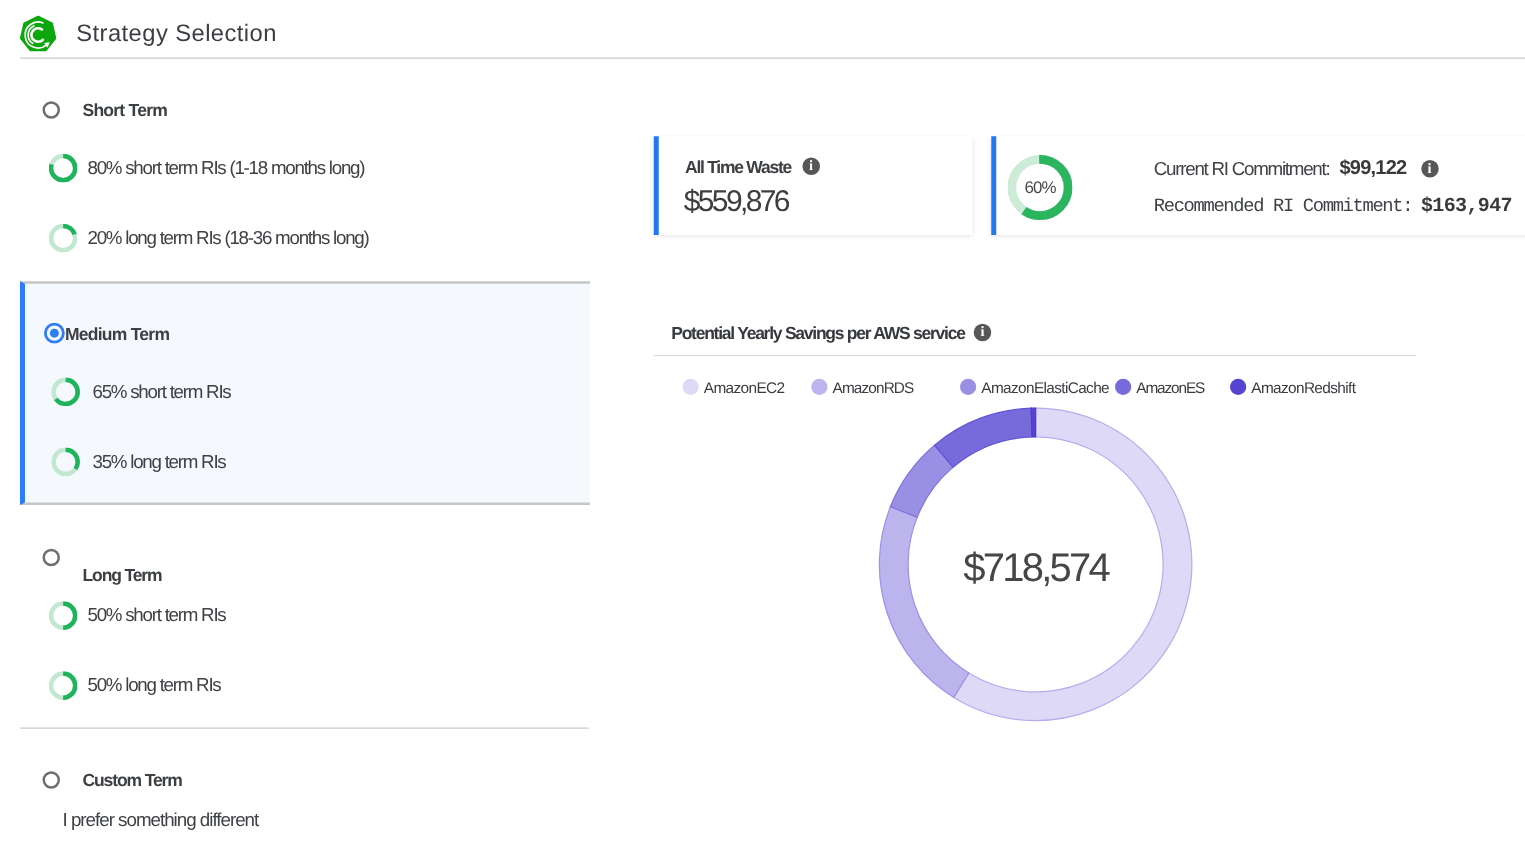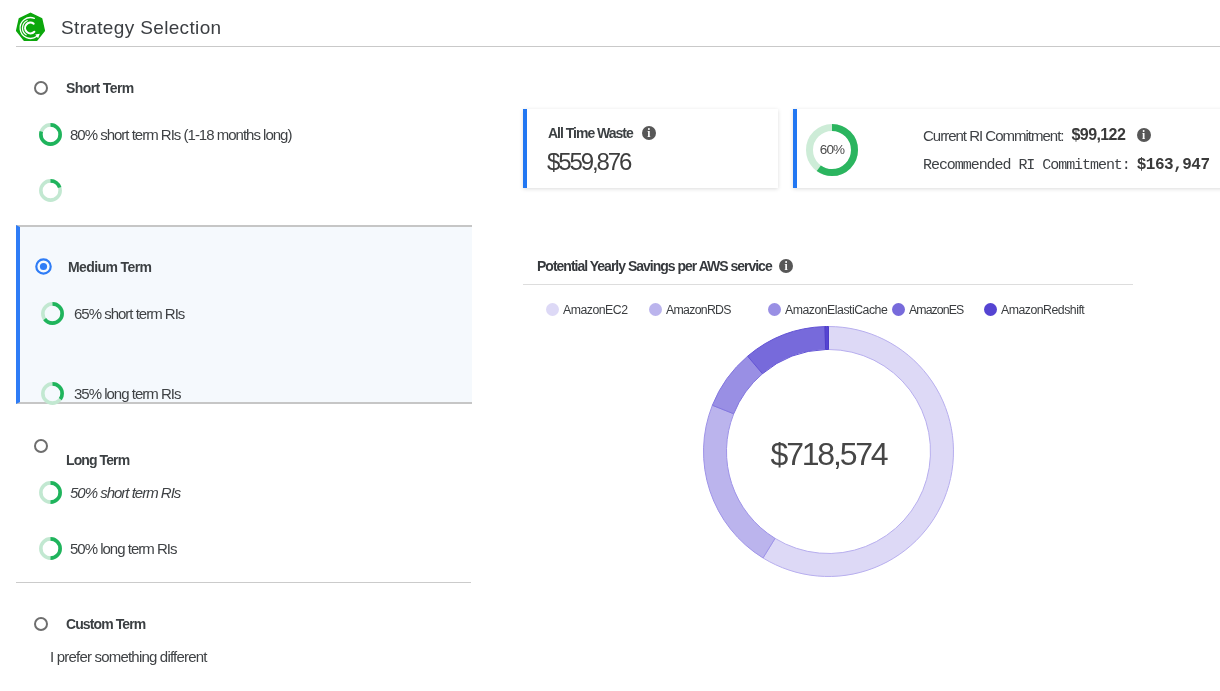--- a/index.html
+++ b/index.html
@@ -39,56 +39,57 @@
       <circle cx="11.5" cy="11.5" r="9.65" fill="none" stroke="#c2e8d1" stroke-width="3.6"></circle>
       <circle cx="11.5" cy="11.5" r="9.65" fill="none" stroke="#1fb45c" stroke-width="3.6" pathLength="100" stroke-dasharray="80 20" transform="rotate(-90 11.5 11.5)"></circle>
     </svg>
   <span class="ilab" style="margin-left:8px;">80% short term RIs (1-18 months long)</span>
 </div>
 <div class="row" style="left:39px;top:179px;height:23px;">
   <svg width="23" height="23" viewBox="0 0 23 23">
       <circle cx="11.5" cy="11.5" r="9.65" fill="none" stroke="#c2e8d1" stroke-width="3.6"></circle>
       <circle cx="11.5" cy="11.5" r="9.65" fill="none" stroke="#1fb45c" stroke-width="3.6" pathLength="100" stroke-dasharray="20 80" transform="rotate(-90 11.5 11.5)"></circle>
     </svg>
+  <span class="ilab" style="margin-left:8px;">20% long term RIs (18-36 months long)</span>
 </div>
 
 
 <div class="abs" style="left:16px;top:225px;width:452px;height:175px;background:#f5f9fd;border-top:2px solid #c6c6c6;border-bottom:2px solid #c6c6c6;border-left:4px solid #2e7cf6;"></div>
 <div class="row" style="left:35px;top:258px;height:17px;">
   <svg width="17" height="17" viewBox="0 0 17 17">
       <circle cx="8.5" cy="8.5" r="7.2" fill="none" stroke="#2e7cf6" stroke-width="2.2"></circle>
       <circle cx="8.5" cy="8.5" r="3.6" fill="#2e7cf6"></circle>
     </svg>
-  <span class="blab" style="margin-left:16px;letter-spacing:-0.6px;">Medium Term</span>
+  <span class="blab" style="letter-spacing:-0.6px;">Medium Term</span>
 </div>
 <div class="row" style="left:41px;top:302px;height:23px;">
   <svg width="23" height="23" viewBox="0 0 23 23">
       <circle cx="11.5" cy="11.5" r="9.65" fill="none" stroke="#c2e8d1" stroke-width="3.6"></circle>
       <circle cx="11.5" cy="11.5" r="9.65" fill="none" stroke="#1fb45c" stroke-width="3.6" pathLength="100" stroke-dasharray="65 35" transform="rotate(-90 11.5 11.5)"></circle>
     </svg>
   <span class="ilab" style="margin-left:10px;">65% short term RIs</span>
 </div>
-<div class="row" style="left:41px;top:358px;height:23px;margin-top:24px;">
+<div class="row" style="left:41px;top:358px;height:23px;">
   <svg width="23" height="23" viewBox="0 0 23 23">
       <circle cx="11.5" cy="11.5" r="9.65" fill="none" stroke="#c2e8d1" stroke-width="3.6"></circle>
       <circle cx="11.5" cy="11.5" r="9.65" fill="none" stroke="#1fb45c" stroke-width="3.6" pathLength="100" stroke-dasharray="35 65" transform="rotate(-90 11.5 11.5)"></circle>
     </svg>
   <span class="ilab" style="margin-left:10px;">35% long term RIs</span>
 </div>
 
 <div class="row" style="left:34px;top:433px;height:25px;">
     <span class="radio"></span>
     <span class="blab" style="margin-left:18px;letter-spacing:-0.9px;margin-top:29px;">Long Term</span>
   </div>
 <div class="row" style="left:39px;top:481px;height:23px;">
   <svg width="23" height="23" viewBox="0 0 23 23">
       <circle cx="11.5" cy="11.5" r="9.65" fill="none" stroke="#c2e8d1" stroke-width="3.6"></circle>
       <circle cx="11.5" cy="11.5" r="9.65" fill="none" stroke="#1fb45c" stroke-width="3.6" pathLength="100" stroke-dasharray="50 50" transform="rotate(-90 11.5 11.5)"></circle>
     </svg>
-  <span class="ilab" style="margin-left:8px;font-style:italic;">50% short term RIs</span>
+  <span class="ilab" style="margin-left:8px;">50% short term RIs</span>
 </div>
 <div class="row" style="left:39px;top:537px;height:23px;">
   <svg width="23" height="23" viewBox="0 0 23 23">
       <circle cx="11.5" cy="11.5" r="9.65" fill="none" stroke="#c2e8d1" stroke-width="3.6"></circle>
       <circle cx="11.5" cy="11.5" r="9.65" fill="none" stroke="#1fb45c" stroke-width="3.6" pathLength="100" stroke-dasharray="50 50" transform="rotate(-90 11.5 11.5)"></circle>
     </svg>
   <span class="ilab" style="margin-left:8px;">50% long term RIs</span>
 </div>
 
 <div class="abs" style="left:16px;top:582px;width:455px;border-top:1px solid #cbcbcb;"></div>

